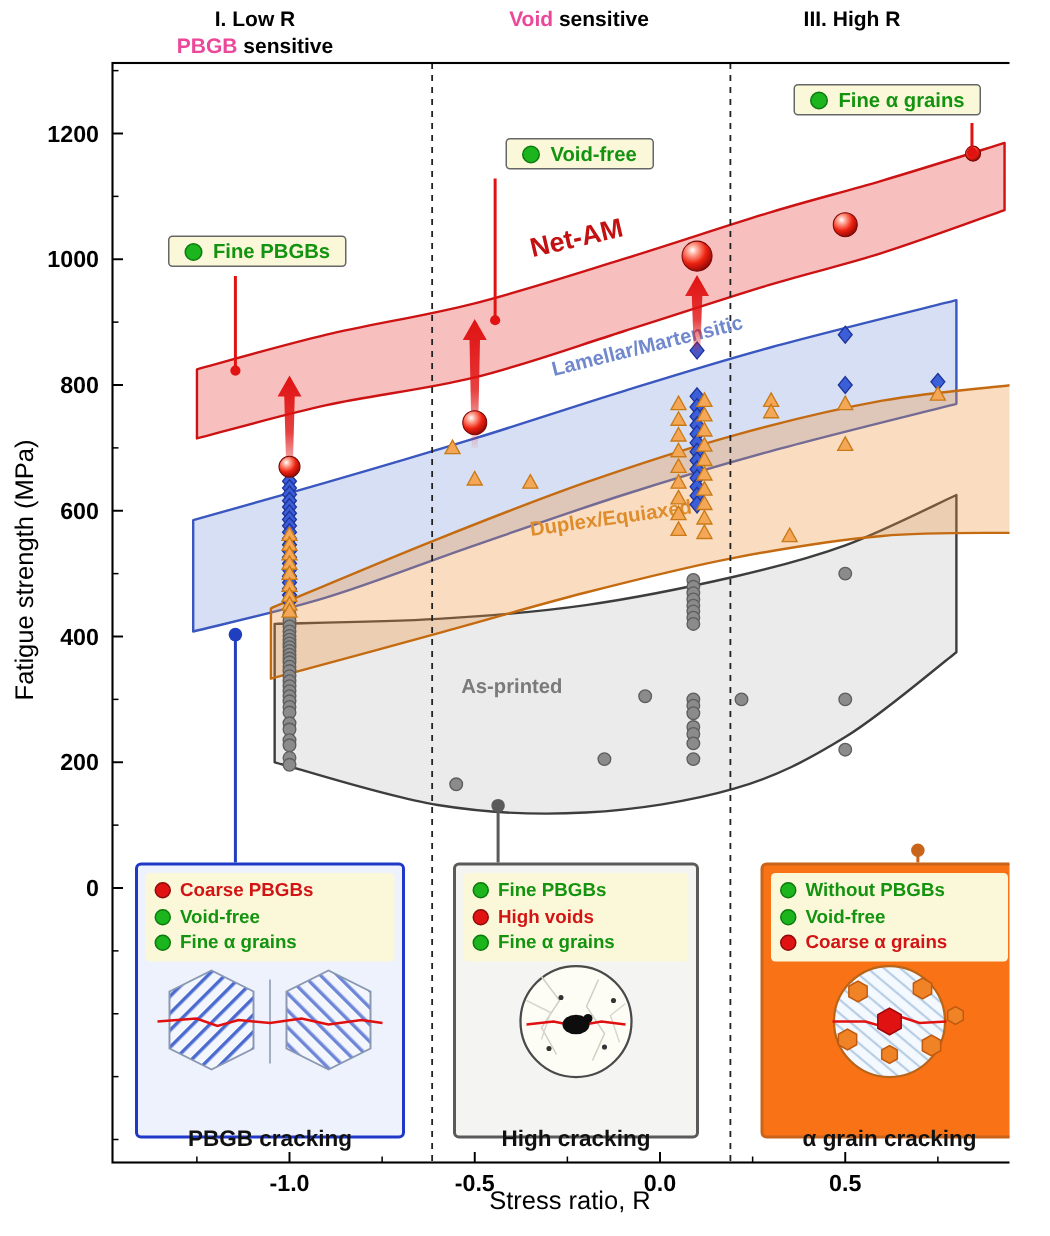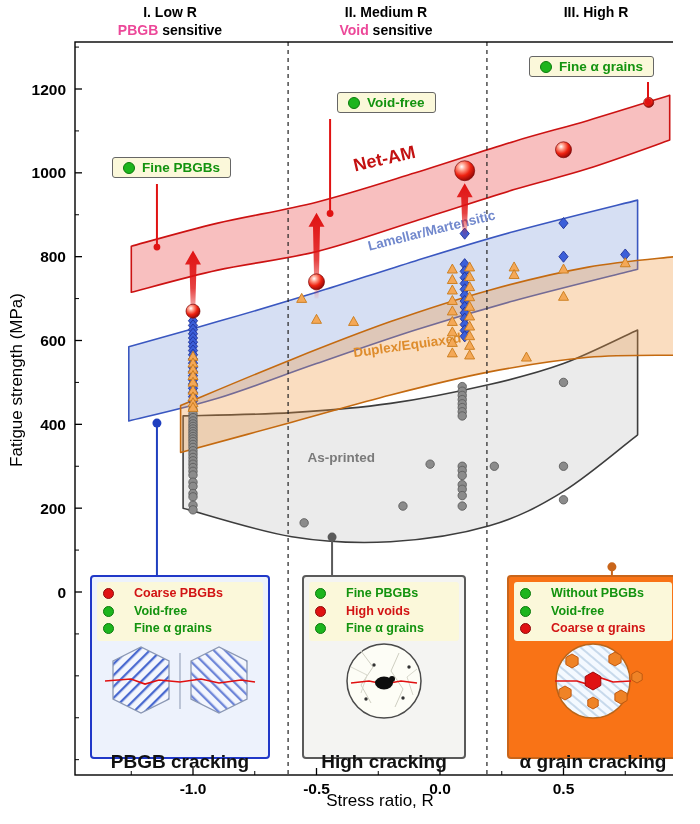--- a/index.html
+++ b/index.html
@@ -1,60 +1,59 @@
 <!DOCTYPE html>
 <html><head>
 <meta charset="utf-8">
 <style>
   html,body{margin:0;padding:0;background:#fff;}
   .fig{position:relative;width:673px;height:824px;background:#fff;overflow:hidden;
        font-family:"Liberation Sans",sans-serif;color:#000;}
   svg{font-family:"Liberation Sans",sans-serif;}
   
   .rh{position:absolute;width:180px;text-align:center;font-size:14px;font-weight:bold;line-height:1.25;white-space:nowrap;}
-  #rh1{left:80px;top:4px;} #rh2{left:296px;top:4px;} #rh3{left:506px;top:4px;}
+  #rh1{left:80px;top:4px;} #rh2{left:296px;top:4px;} #rh3{left:478px;top:4px;}
   .rh .accent{color:#ec4899;}
   
   .ylabel{position:absolute;left:17px;top:380px;transform:translate(-50%,-50%) rotate(-90deg);
           font-size:17px;white-space:nowrap;}
   .xlabel{position:absolute;left:380px;top:801px;transform:translate(-50%,-50%);font-size:17px;white-space:nowrap;text-align:center;}
   
   .callout{position:absolute;display:flex;align-items:center;gap:7px;background:#fbf8da;
            border:1.3px solid #666;border-radius:3px;padding:2px 10px;font-size:13.5px;
            font-weight:bold;color:#13930f;white-space:nowrap;z-index:3;}
   .gdot{width:10px;height:10px;border-radius:50%;background:#1db51d;border:1px solid #0c7a0c;flex:none;}
   #co1{left:112px;top:157px;} #co2{left:337px;top:92px;} #co3{left:529px;top:56px;}
   
   .inset{position:absolute;top:575px;height:184px;border-radius:4px;box-sizing:border-box;
          padding:5px;display:flex;flex-direction:column;z-index:3;}
   #inset1{left:90px;width:180px;border:2px solid #2038c8;background:#edf2fc;}
   #inset2{left:302px;width:164px;border:2px solid #5a5a5a;background:#f4f4f2;}
   #inset3{left:507px;width:172px;border:2px solid #c9651a;background:#f97316;}
   .inset-legend{background:#fbf8da;border-radius:3px;padding:3px 6px;font-size:12.5px;font-weight:bold;line-height:1.4;}
-  .legend-row{display:flex;align-items:center;gap:20px;}
+  .legend-row{display:flex;align-items:center;gap:6px;}
   .legend-dot{width:9px;height:9px;border-radius:50%;flex:none;}
   .legend-dot.green{background:#1db51d;border:1px solid #0c7a0c;}
   .legend-dot.red{background:#e01212;border:1px solid #8f0b0b;}
   .legend-label.green{color:#13930f;}
   .legend-label.red{color:#d21414;}
   .inset-art{flex:1;display:flex;align-items:center;justify-content:center;}
-  .inset-caption{text-align:center;font-size:19px;font-weight:bold;color:#111;padding-bottom:1px;margin-top:30px;}
+  .inset-caption{text-align:center;font-size:15px;font-weight:bold;color:#111;padding-bottom:1px;margin-top:30px;}
 </style>
 </head>
 <body>
 
 <div class="fig">
 
   
   <div class="rh" id="rh1">
     <div>I. Low R</div>
     <div><span class="accent">PBGB</span><span> sensitive</span></div>
   </div>
   <div class="rh" id="rh2">
-    <div>II. Medium R</div>
     <div><span class="accent">Void</span><span> sensitive</span></div>
   </div>
   <div class="rh" id="rh3">
     <div>III. High R</div>
   </div>
 
   
   <svg id="plot" width="700" height="824">
       <defs>
         <clipPath id="pc">

